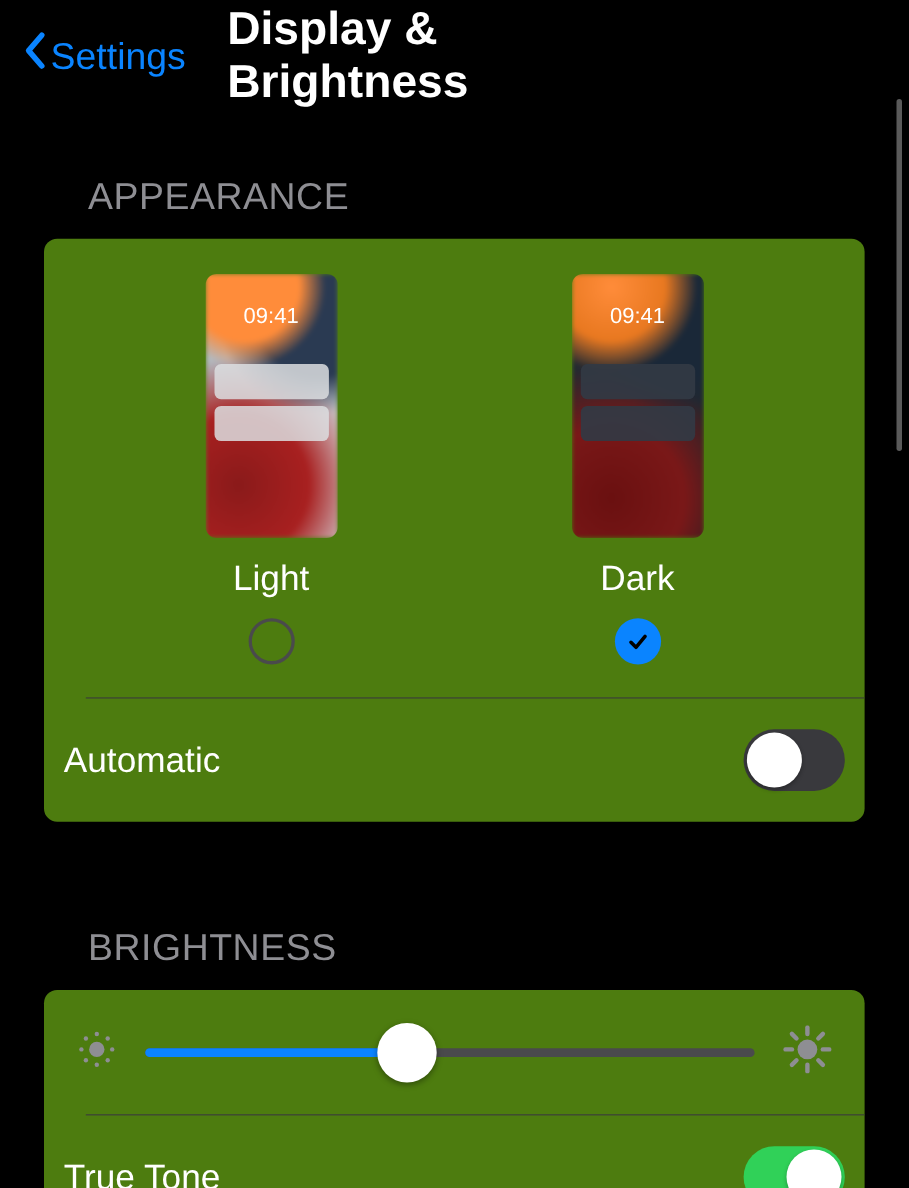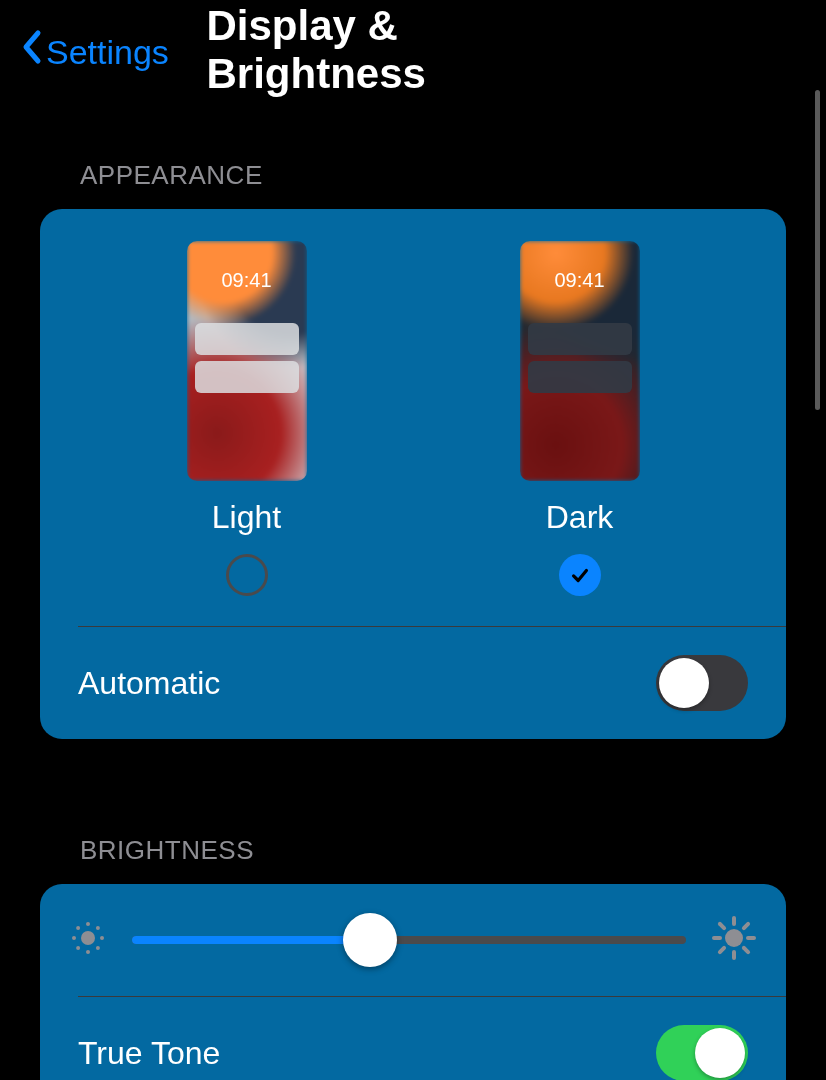--- a/index.html
+++ b/index.html
@@ -52,31 +52,31 @@
       transform: translateX(-50%);
       font-size: 42px;
       font-weight: 600;
       color: #fff;
     }
     .section-header {
       padding: 0 80px;
       margin-top: 60px;
       margin-bottom: 18px;
       color: #8e8e93;
-      font-size: 26px;
+      font-size: 34px;
       font-weight: 400;
       letter-spacing: 0.5px;
     }
     .section-header.brightness {
       margin-top: 96px;
     }
     .card {
       margin: 0 40px;
-      background: #0369a1;
-      border-radius: 22px;
+      background: #4d7c0f;
+      border-radius: 12px;
       overflow: hidden;
     }
     .appearance-options {
       display: flex;
       justify-content: space-around;
       padding: 32px 40px 30px;
     }
     .option {
       display: flex;
       flex-direction: column;
@@ -169,21 +169,21 @@
     }
     .divider {
       height: 1px;
       background: #3a3a3c;
       margin-left: 38px;
     }
     .row {
       display: flex;
       align-items: center;
       justify-content: space-between;
-      padding: 28px 38px;
+      padding: 28px 18px;
     }
     .row-label {
       font-size: 32px;
       font-weight: 400;
       color: #fff;
     }
     .toggle {
       width: 92px;
       height: 56px;
       border-radius: 28px;

